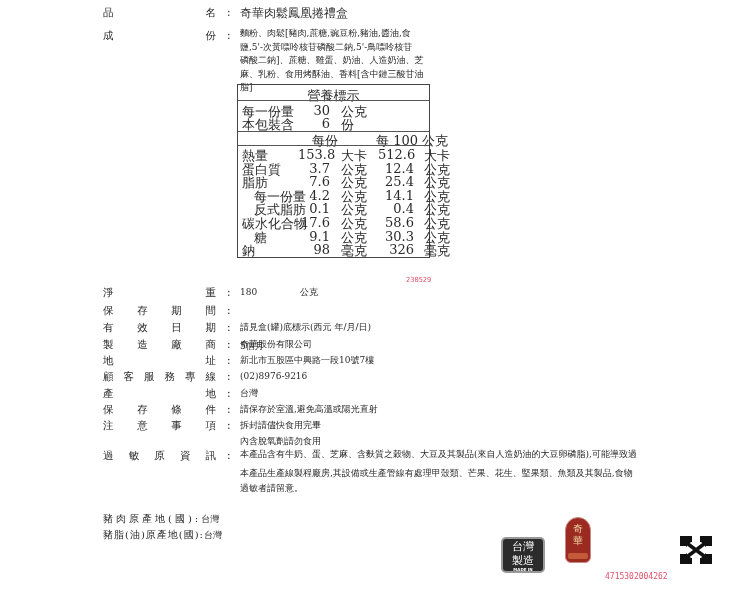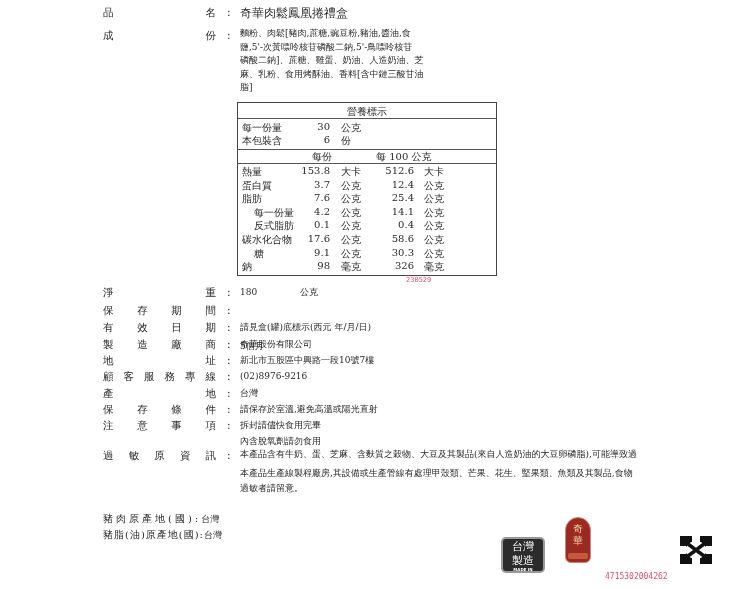--- a/index.html
+++ b/index.html
@@ -5,21 +5,21 @@
   html, body { margin:0; padding:0; background:#ffffff; }
   body { width:750px; height:589px; position:relative; overflow:hidden;
          font-family: "DejaVu Serif", "Liberation Serif", serif; color:#2a2a2a; }
   .abs { position:absolute;text-align:center; }
   .lbl { position:absolute; left:103px; font-size:10.5px; display:flex; justify-content:space-between; width:113px; }
   .lbl span { display:inline-block; }
   .colon { position:absolute; left:227px; font-size:10.5px; }
   .val { position:absolute; left:240px; font-size:9px; line-height:15px; }
   .para { position:absolute; left:240px; font-size:9px; line-height:15px; }
   
-  .nt { position:absolute; left:237px; top:102px; width:260px; height:174px; border:1px solid #444; box-sizing:border-box; font-size:10px; }
+  .nt { position:absolute; left:237px; top:84px; width:193px; height:174px; border:1px solid #444; box-sizing:border-box; font-size:13px; }
   .nt .hline { position:absolute; left:0; right:0; height:0; border-top:1px solid #555; }
   .nt .cell { position:absolute; white-space:nowrap; }
   .nt .r { text-align:right; }
   .code-red { color:#e0506a; font-family:"DejaVu Sans Mono","Liberation Mono",monospace; }
   .logo-mit { position:absolute; left:501px; top:537px; width:44px; height:36px; background:#2b2b2b; border-radius:5px; border:2px solid #999; box-sizing:border-box; color:#fff; text-align:center; }
   .logo-mit .big { font-size:11px; line-height:12px; letter-spacing:0px; margin-top:2px; }
   .logo-mit .small { font-size:4px; line-height:5px; font-family:"DejaVu Sans",sans-serif; font-weight:bold; }
   .logo-brand { position:absolute; left:565px; top:517px; width:26px; height:46px; background:#9b2a20; border-radius:13px 13px 6px 6px; border:1px solid #c88; box-sizing:border-box; color:#f2d8a8; text-align:center; font-size:10px; line-height:12px; padding-top:5px; }
   .logo-brand .bar { position:absolute; left:2px; right:2px; bottom:3px; height:6px; background:#c45a3a; border-radius:2px; }
   .logo-recycle { position:absolute; left:678px; top:534px; width:36px; height:32px; }

